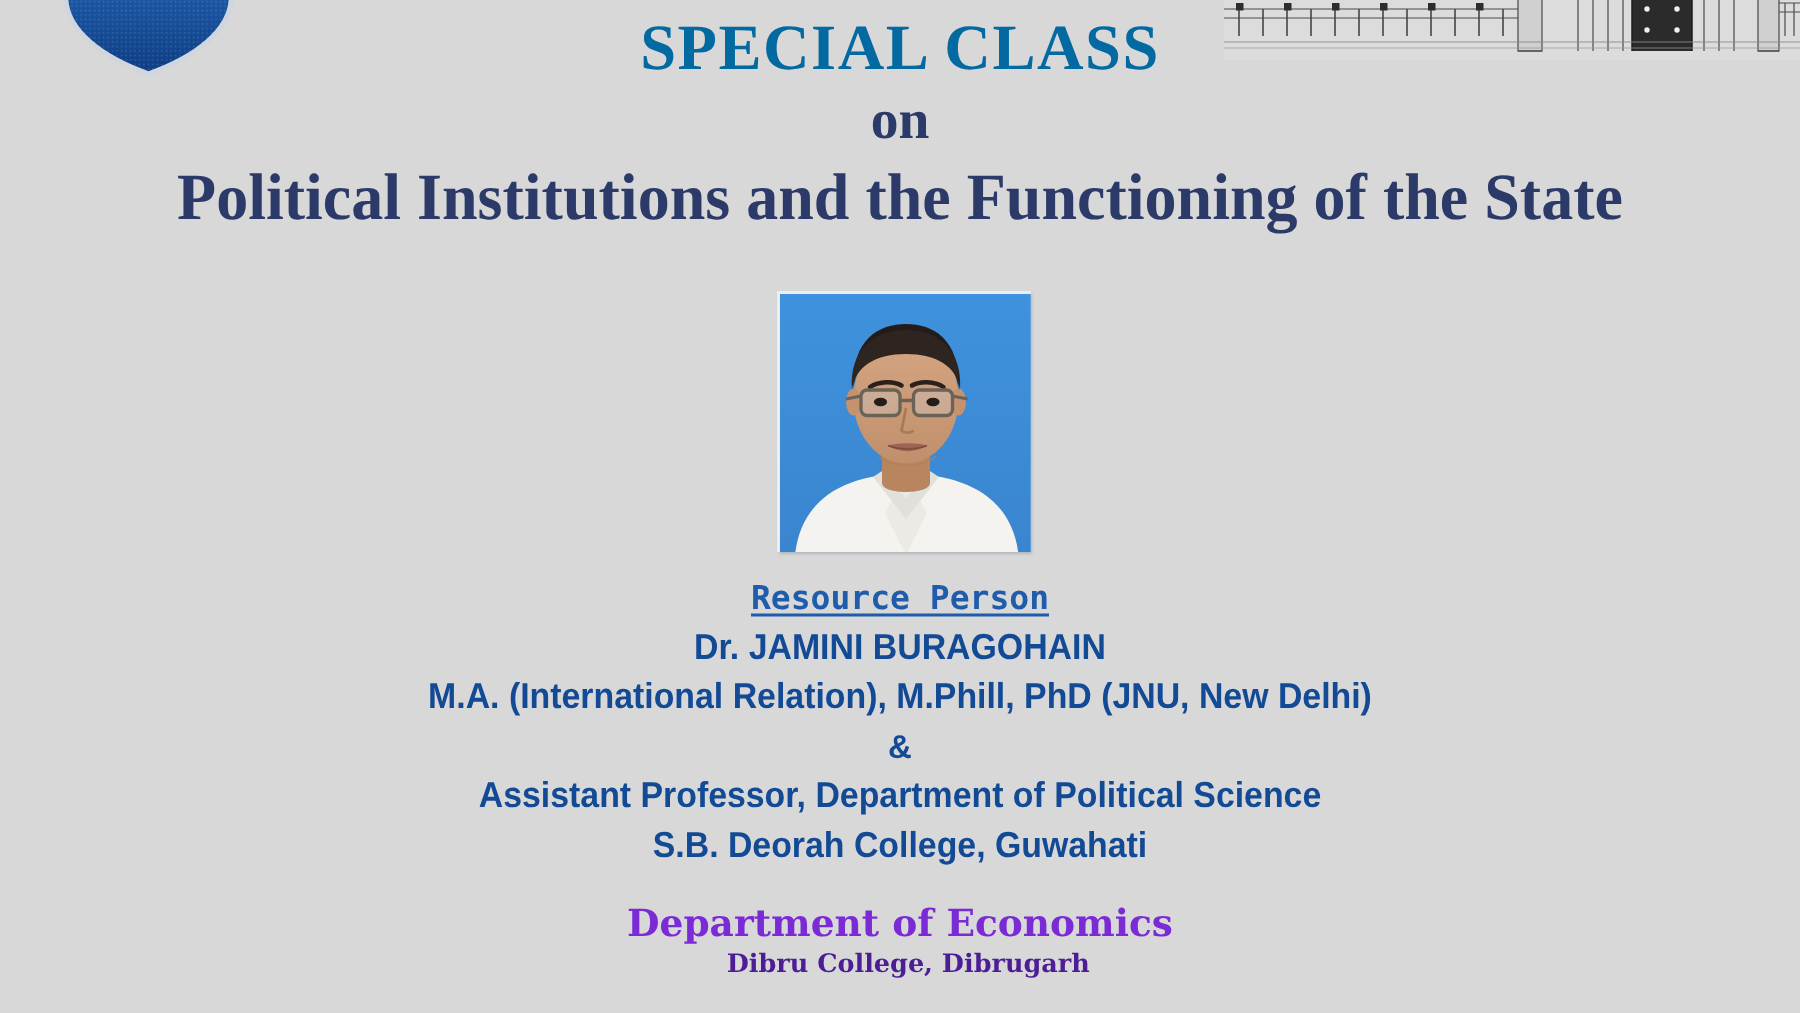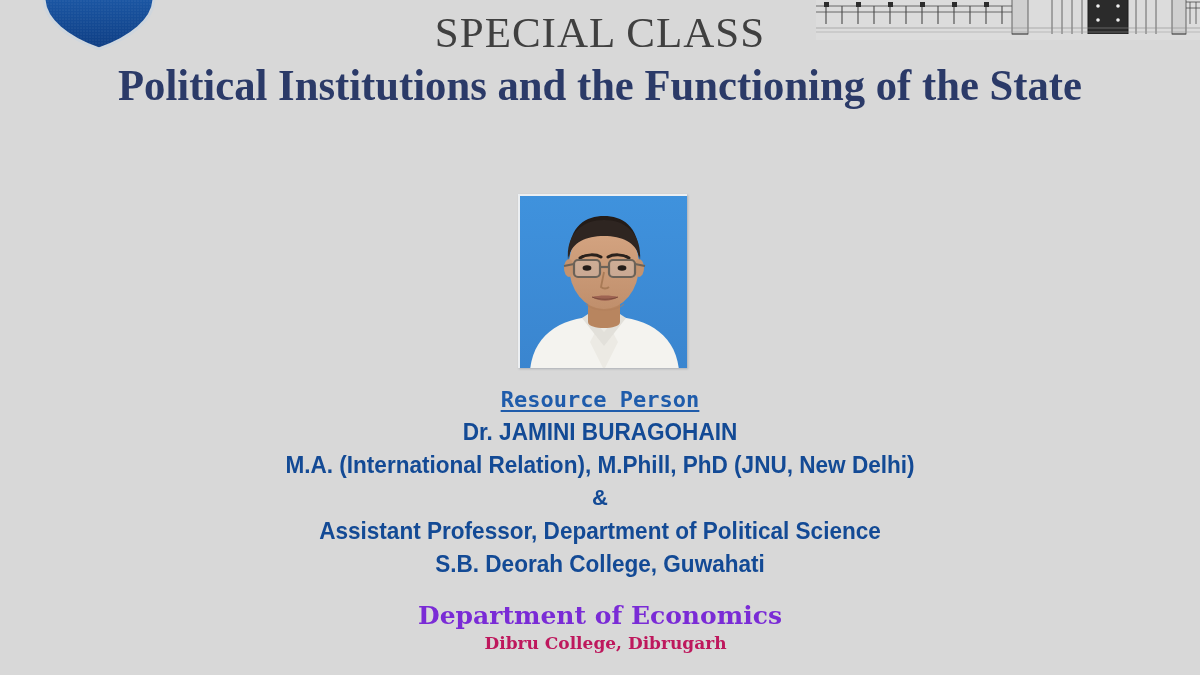--- a/index.html
+++ b/index.html
@@ -52,25 +52,25 @@
   
   .headline {
     position: absolute;
     left: 0;
     top: 0;
     width: 1200px;
     text-align: center;
   }
   .h-special {
     font-family: "Liberation Serif", "DejaVu Serif", serif;
-    font-weight: normal;
+    font-weight: bold;
     font-size: 43px;
     line-height: 48px;
     letter-spacing: 1px;
-    color: #404040;
+    color: #0369a1;
     padding-top: 9px;
   }
   .h-on {
     font-family: "Liberation Serif", "DejaVu Serif", serif;
     font-weight: bold;
     font-size: 37px;
     line-height: 44px;
     color: #2b3a68;
     margin-top: 2px;
   }
@@ -188,21 +188,21 @@
     font-size: 25px;
     line-height: 31px;
     color: #7a2bd6;
     margin-top: 12px;
   }
   .org-college {
     font-family: "DejaVu Serif", serif;
     font-weight: bold;
     font-size: 17px;
     line-height: 23px;
-    color: #be185d;
+    color: #4c1d95;
     margin-top: 1px;
     padding-left: 11px;
   }
 </style>
 </head>
 <body>
 
 <div id="poster">
 
   <div class="logo-wrap">
@@ -304,20 +304,21 @@
       </g>
       <g opacity="0.45" stroke="#6b6b6b" stroke-width="0.5" fill="none">
         <path d="M20 34 H190"></path>
           <path d="M226 34 H346"></path>
       </g>
     </svg>
   </div>
 
   <div class="headline">
     <div class="h-special">SPECIAL CLASS</div>
+    <div class="h-on">on</div>
     <div class="h-title">Political Institutions and the Functioning of the State</div>
   </div>
 
   <div class="photo-frame">
     <div class="photo-inner">
       <svg width="169" height="174" viewBox="0 0 169 174" xmlns="http://www.w3.org/2000/svg">
         <defs>
           <linearGradient id="bgBlue" x1="0" y1="0" x2="0" y2="1">
             <stop offset="0%" stop-color="#3f92dd"></stop>
             <stop offset="100%" stop-color="#3a85cf"></stop>

